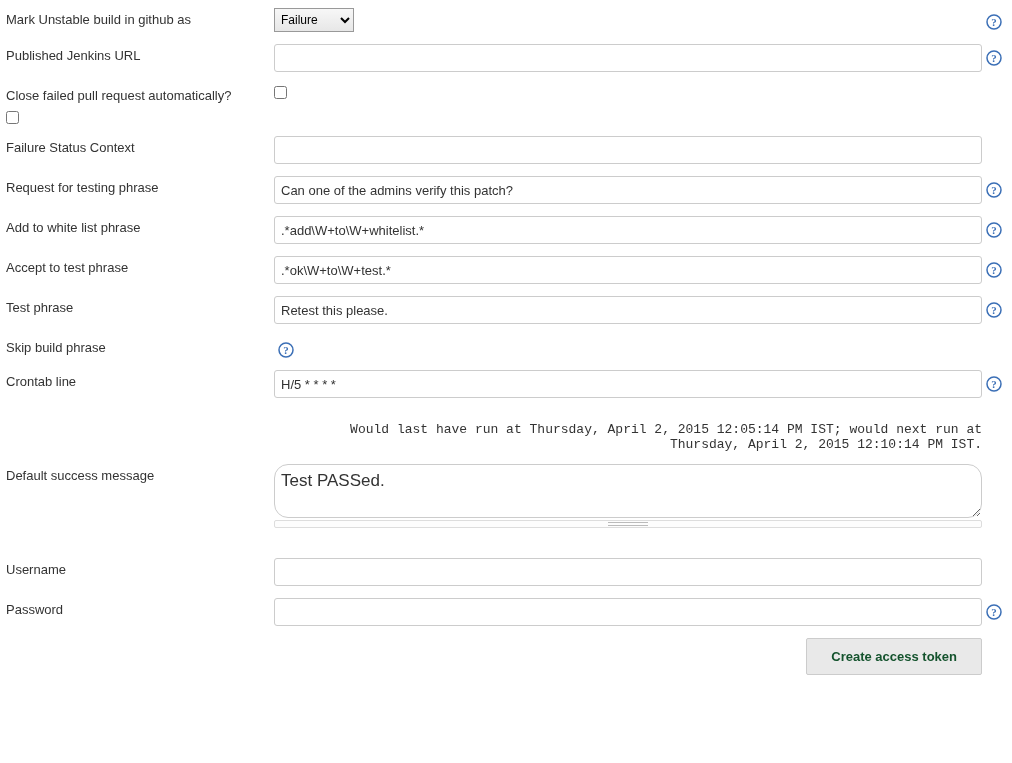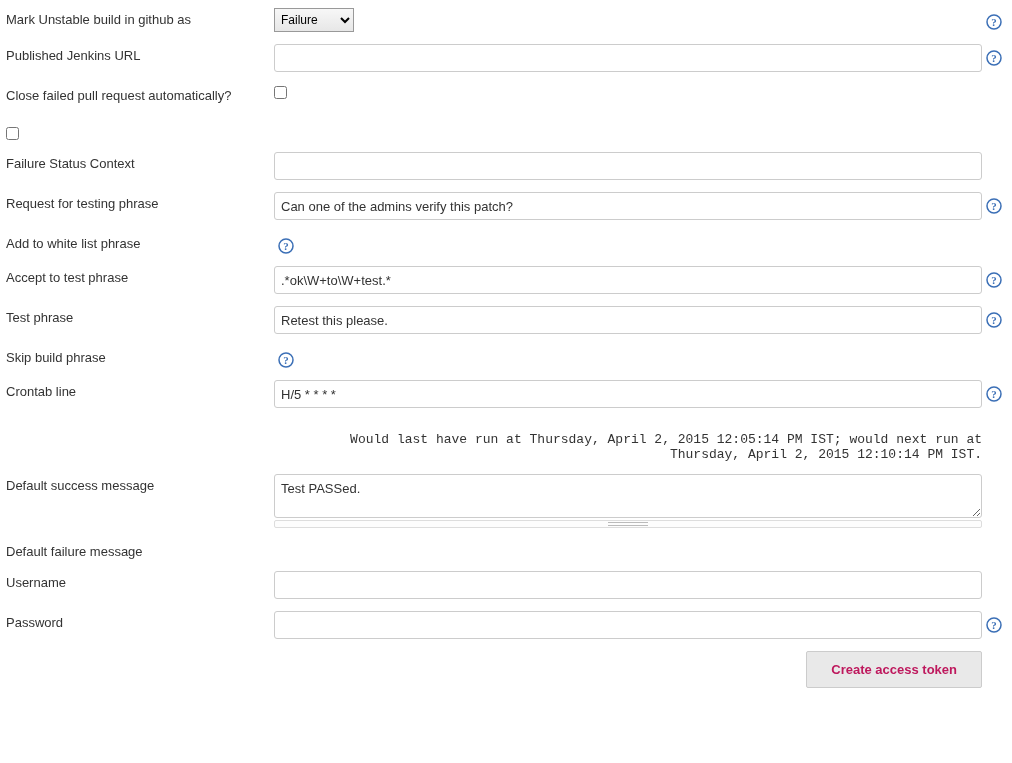--- a/index.html
+++ b/index.html
@@ -8,21 +8,21 @@
       font-size: 13px;
       color: #333;
       background: #fff;
       padding: 8px 6px;
     }
     .row {
       display: flex;
       align-items: flex-start;
       margin-bottom: 12px;
     }
-    .row.tight { margin-bottom: 22px; justify-content: space-between; }
+    .row.tight { margin-bottom: 6px; justify-content: space-between; }
     .label-col {
       width: 268px;
       flex-shrink: 0;
       padding-top: 4px;
       color: #333;
     }
     .input-col {
       flex: 1;
       display: flex;
       align-items: flex-start;
@@ -35,24 +35,24 @@
       font-size: 13px;
       border: 1px solid #ccc;
       border-radius: 3px;
       background: #fff;
       color: #333;
     }
     .input-col textarea {
       flex: 1;
       height: 86px;
       padding: 6px;
-      font-size: 13px;
+      font-size: 17px;
       font-family: Arial, Helvetica, sans-serif;
       border: 1px solid #ccc;
-      border-radius: 3px;
+      border-radius: 14px;
       resize: vertical;
       color: #333;
     }
     .input-col select {
       height: 24px;
       font-size: 12px;
       padding: 1px 2px;
       border: 1px solid #999;
       background: linear-gradient(#f7f7f7, #e7e7e7);
       border-radius: 0;
@@ -109,21 +109,21 @@
       justify-content: flex-end;
       margin-top: 12px;
       padding-right: 24px;
     }
     .btn {
       background: #e9e9e9;
       border: 1px solid #ccc;
       border-radius: 2px;
       padding: 10px 24px;
       font-size: 13px;
-      color: #be185d;
+      color: #14532d;
       cursor: pointer;
       font-weight: bold;
     }
     .select-wrap { flex: 1; }
     .textarea-wrap { flex: 1; display: flex; flex-direction: column; }
   </style>
 </head>
 <body>
 
 <div class="row">
@@ -193,20 +193,23 @@
       <svg viewBox="0 0 16 16">
           <circle cx="8" cy="8" r="7" fill="#fff" stroke="#3b6fb6" stroke-width="1.5"></circle>
           <text x="8" y="12" text-anchor="middle" font-size="11" font-weight="bold" fill="#3b6fb6" font-family="Georgia">?</text>
         </svg>
     </span>
   </div>
 </div>
 
 <div class="row">
   <div class="label-col">Add to white list phrase</div>
+  <div class="input-col">
+    <input type="text" value=".*add\W+to\W+whitelist.*" style="">
+  </div>
   <div class="help-col">
     <span class="help-icon">
       <svg viewBox="0 0 16 16">
           <circle cx="8" cy="8" r="7" fill="#fff" stroke="#3b6fb6" stroke-width="1.5"></circle>
           <text x="8" y="12" text-anchor="middle" font-size="11" font-weight="bold" fill="#3b6fb6" font-family="Georgia">?</text>
         </svg>
     </span>
   </div>
 </div>
 
@@ -279,21 +282,20 @@
   <div class="input-col">
     <div class="textarea-wrap">
       <textarea style="">Test PASSed.</textarea>
       <div class="resize-handle"></div>
     </div>
   </div>
   <div class="help-col"></div>
 </div>
 
 <div class="row">
-  <div class="label-col">Default failure message</div>
   <div class="help-col"></div>
 </div>
 
 <div class="row">
   <div class="label-col">Username</div>
   <div class="input-col">
     <input type="text" value="" style="">
   </div>
   <div class="help-col"></div>
 </div>

